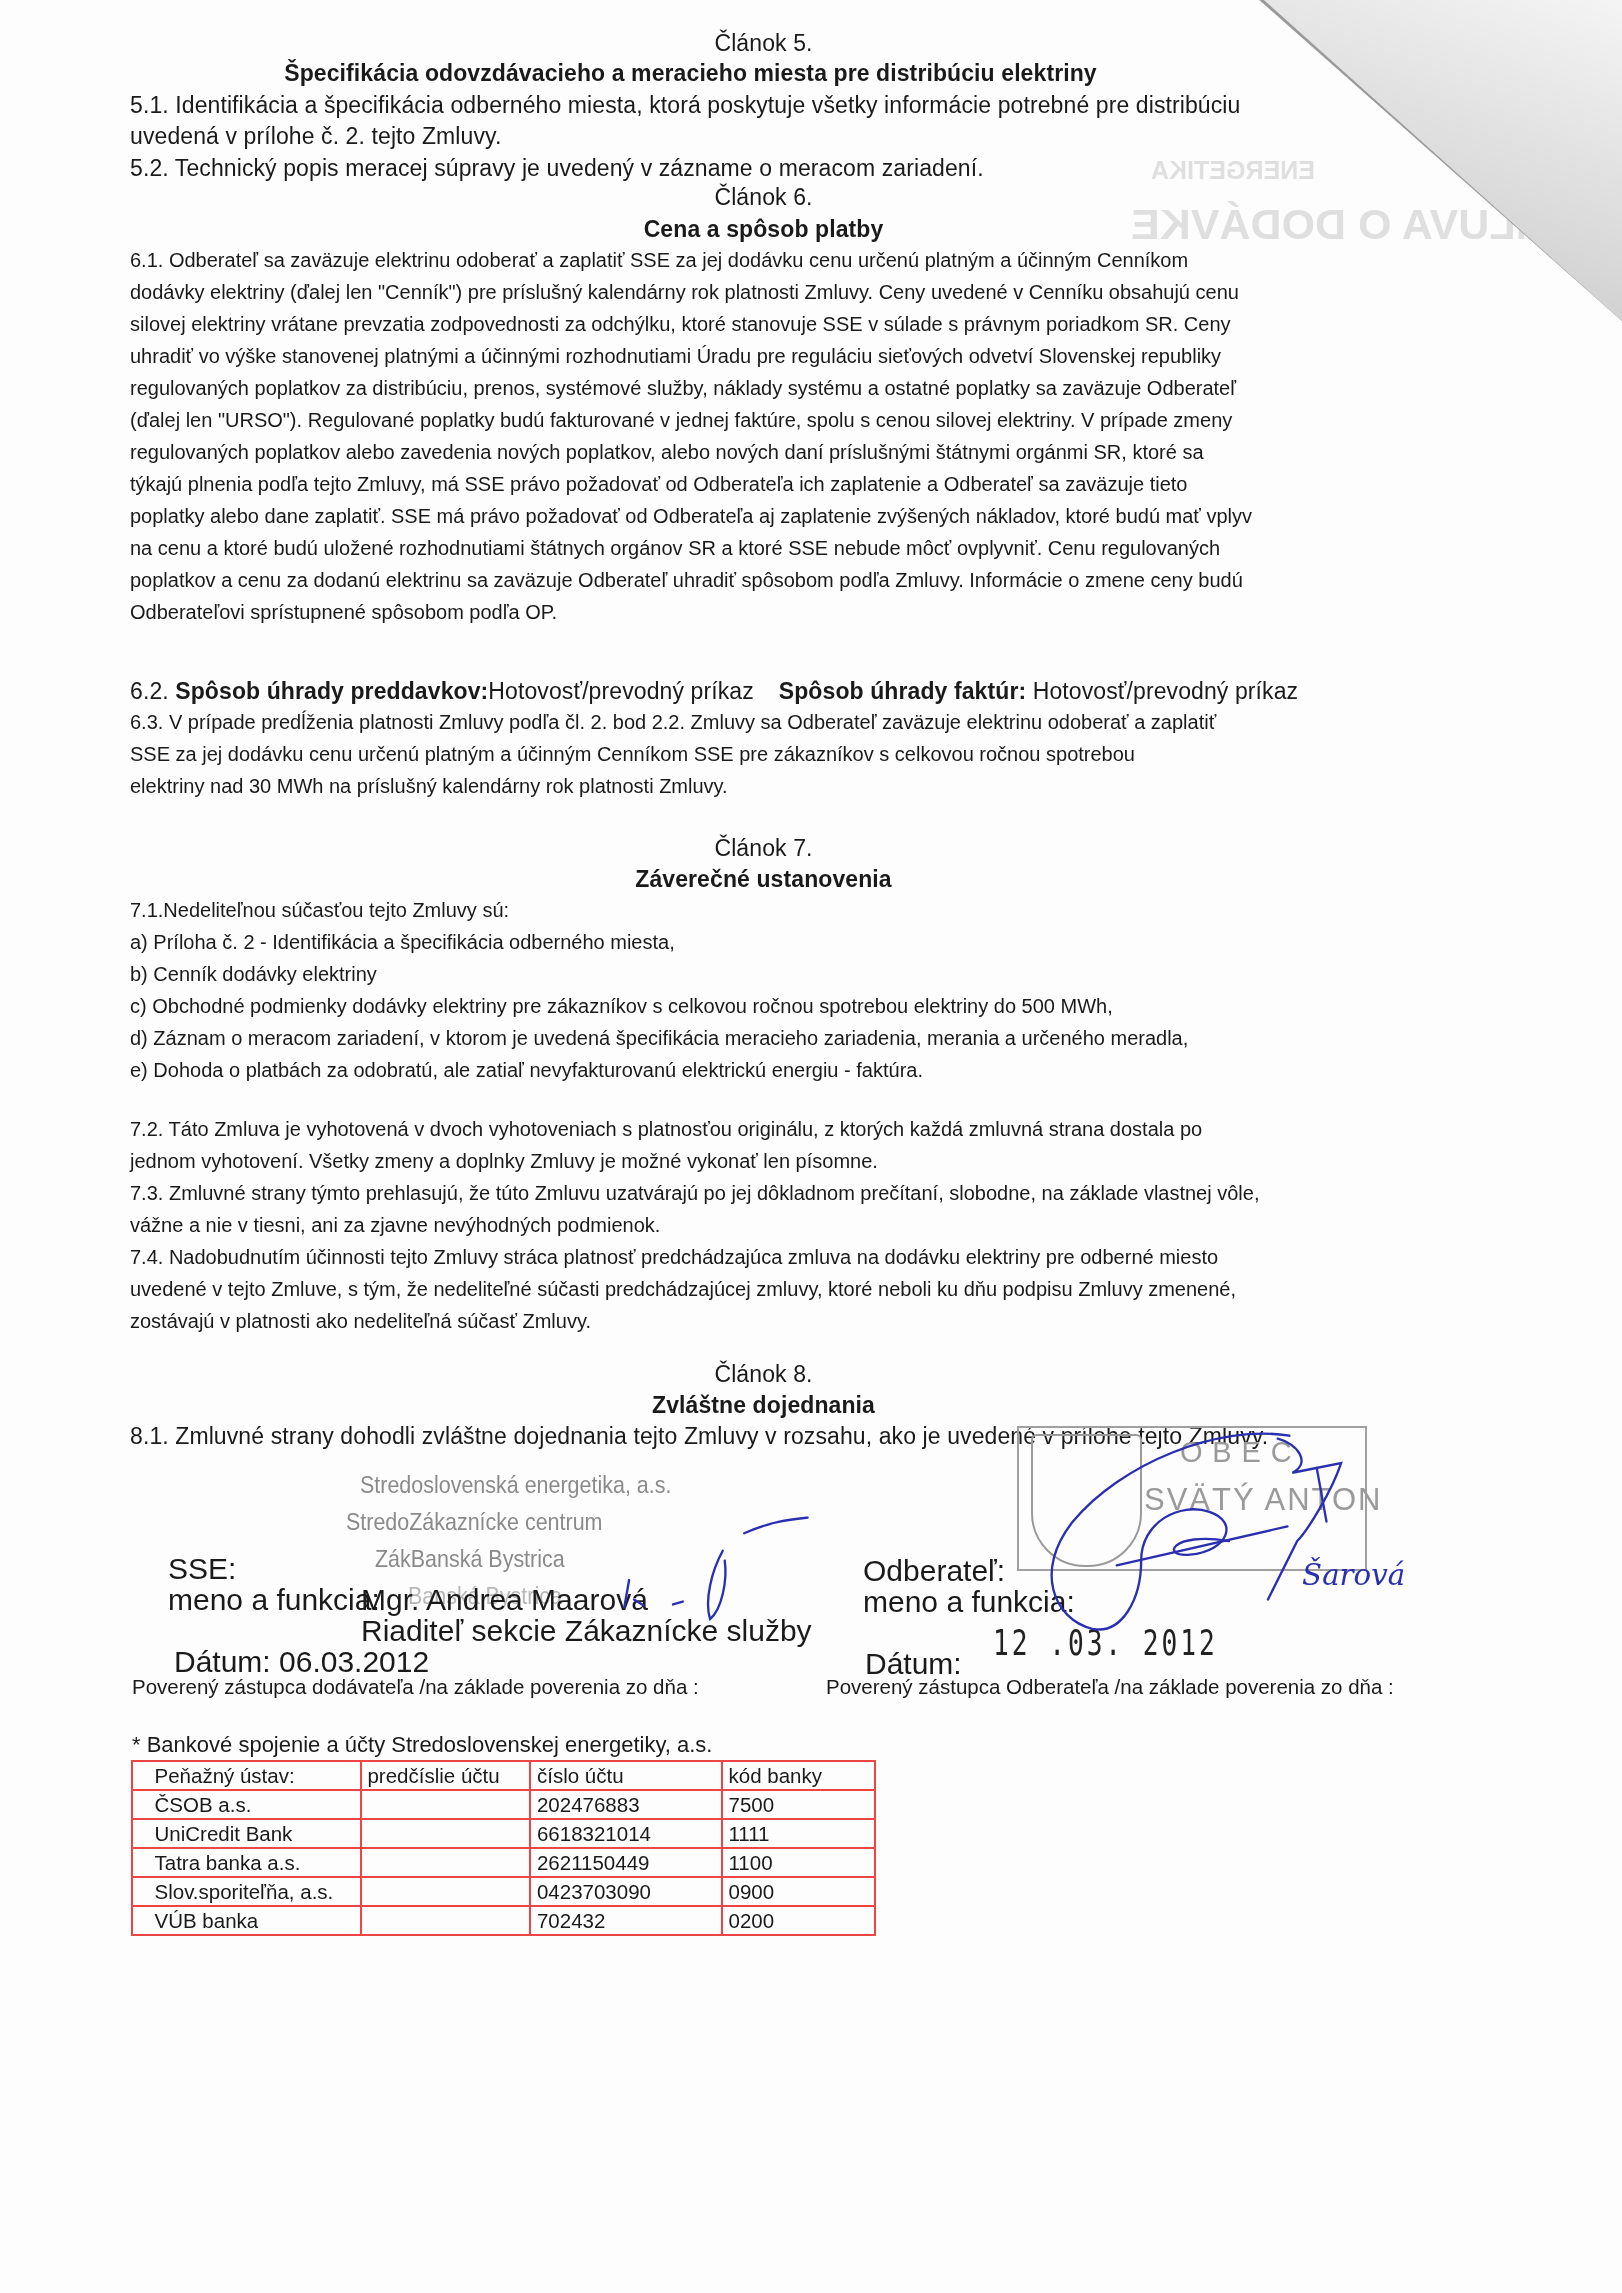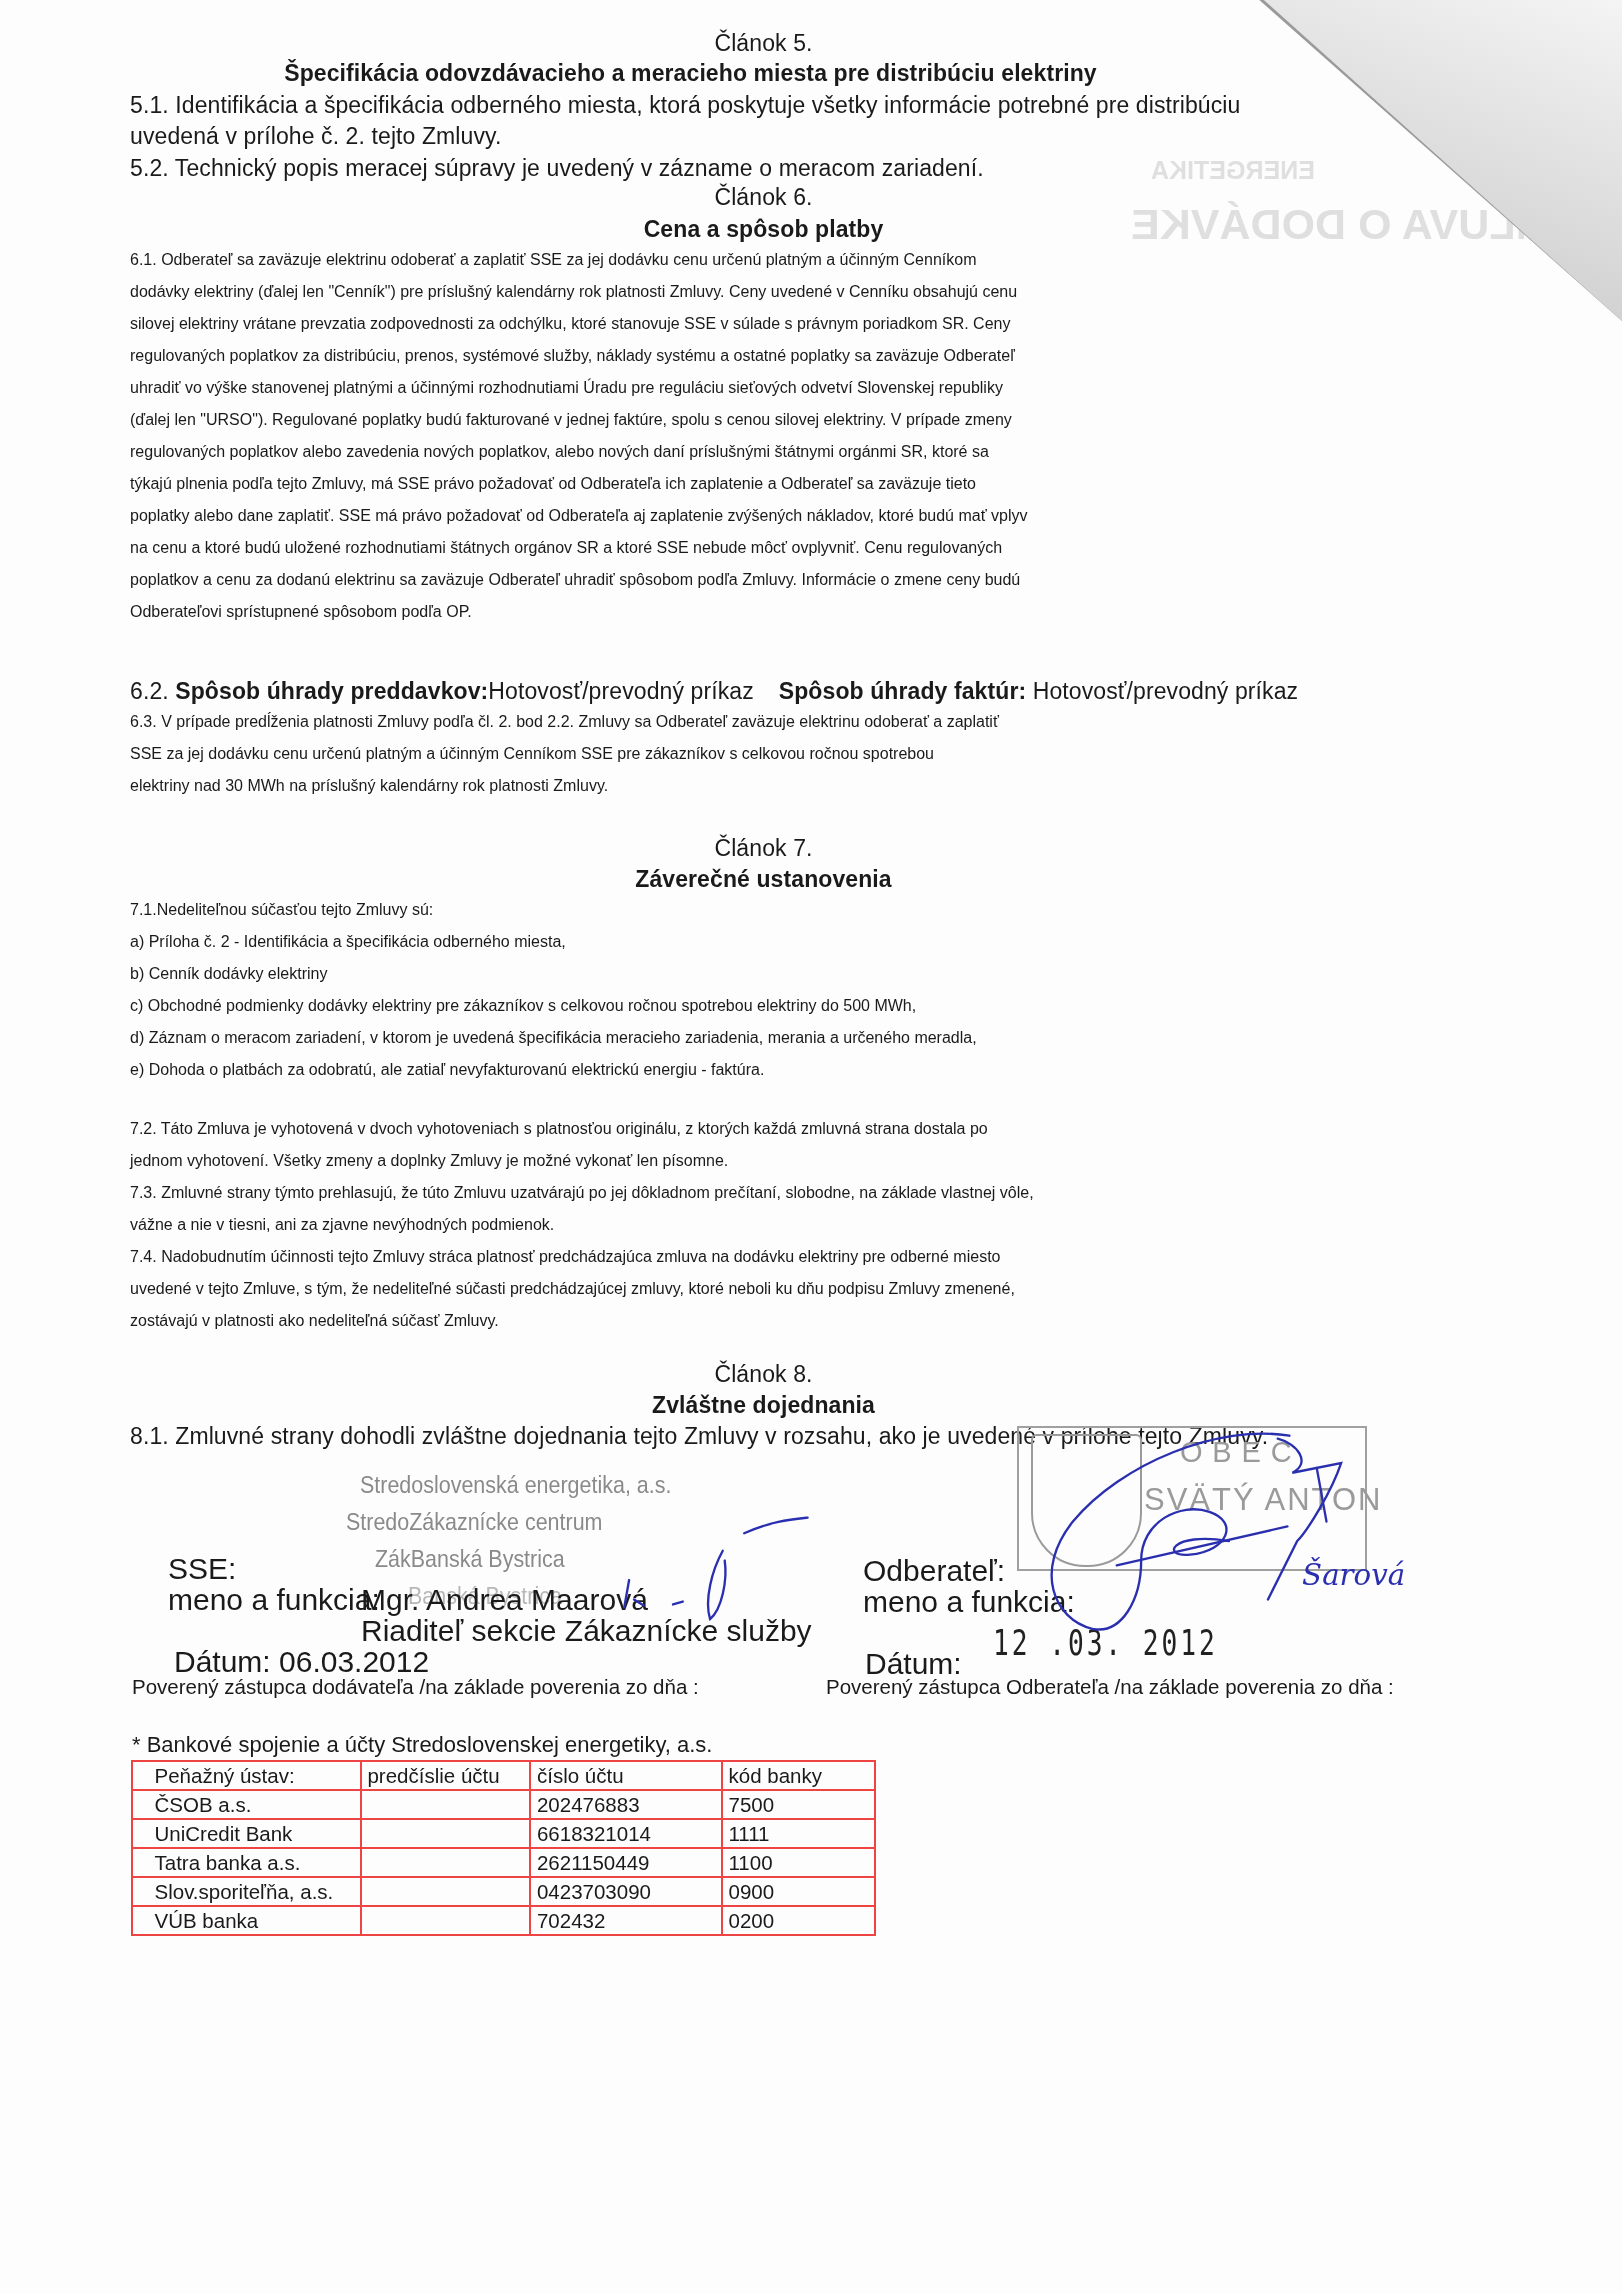--- a/index.html
+++ b/index.html
@@ -9,21 +9,21 @@
     font-family: "Liberation Sans", sans-serif;
     color: #1a1a1a;
   }
   .page { position: absolute; inset: 0; background: #fdfdfd; }
   .ln {
     position: absolute; left: 130px; white-space: nowrap;
     font-size: 23px; line-height: 32px; letter-spacing: 0.1px;
   }
   .ctr { left: 0; width: 1527px; text-align: center; }
   .b { font-weight: bold; }
-  .para { position: absolute; left: 130px; width: 1385px; font-size: 16px; line-height: 32px; }
+  .para { position: absolute; left: 130px; width: 1385px; font-size: 20px; line-height: 32px; }
   .para div { white-space: nowrap; }
 
   
   .fold {
     position: absolute; right: 0; top: 0; width: 449px; height: 322px;
     background: linear-gradient(200deg, #f4f4f4 0%, #d8d8d8 55%, #bfbfbf 100%);
     clip-path: polygon(20% 0, 100% 0, 100% 100%);
     box-shadow: -2.9px 2.9px 7.8px rgba(0,0,0,.3);
   }
   .fold-edge {
@@ -75,22 +75,22 @@
   <div class="ln" style="top:89px;">5.1. Identifikácia a  špecifikácia odberného miesta, ktorá poskytuje všetky informácie potrebné pre distribúciu</div>
   <div class="ln" style="top:120px;">uvedená v prílohe č. 2. tejto Zmluvy.</div>
   <div class="ln" style="top:152px;">5.2. Technický popis meracej súpravy je uvedený v zázname o meracom zariadení.</div>
 
   <div class="ln ctr" style="top:181px;">Článok 6.</div>
   <div class="ln ctr b" style="top:213px;">Cena a spôsob platby</div>
   <div class="para" style="top:244px;">
     <div>6.1. Odberateľ sa zaväzuje elektrinu odoberať a zaplatiť SSE za jej dodávku cenu určenú platným a účinným Cenníkom</div>
     <div>dodávky elektriny (ďalej len "Cenník") pre príslušný kalendárny rok platnosti Zmluvy. Ceny uvedené v Cenníku obsahujú cenu</div>
     <div>silovej elektriny vrátane prevzatia zodpovednosti za odchýlku, ktoré stanovuje SSE v súlade s právnym poriadkom SR. Ceny</div>
+    <div>uhradiť vo výške stanovenej platnými a účinnými rozhodnutiami  Úradu pre reguláciu sieťových odvetví Slovenskej republiky</div>
     <div>regulovaných poplatkov za distribúciu, prenos, systémové služby, náklady systému a ostatné poplatky sa zaväzuje Odberateľ</div>
-    <div>uhradiť vo výške stanovenej platnými a účinnými rozhodnutiami  Úradu pre reguláciu sieťových odvetví Slovenskej republiky</div>
     <div>(ďalej len "URSO"). Regulované poplatky  budú fakturované v jednej faktúre, spolu s cenou  silovej  elektriny. V prípade zmeny</div>
     <div>regulovaných poplatkov alebo zavedenia nových poplatkov, alebo nových daní príslušnými štátnymi orgánmi SR, ktoré sa</div>
     <div>týkajú plnenia podľa tejto Zmluvy, má SSE právo požadovať od Odberateľa ich zaplatenie a Odberateľ sa zaväzuje tieto</div>
     <div>poplatky alebo dane zaplatiť. SSE má právo požadovať od Odberateľa aj zaplatenie zvýšených nákladov, ktoré budú mať vplyv</div>
     <div>na cenu a ktoré budú uložené rozhodnutiami štátnych orgánov SR a ktoré SSE nebude môcť ovplyvniť.  Cenu regulovaných</div>
     <div>poplatkov a cenu za dodanú elektrinu sa zaväzuje Odberateľ uhradiť spôsobom podľa Zmluvy. Informácie o zmene ceny budú</div>
     <div>Odberateľovi sprístupnené spôsobom podľa OP.</div>
   </div>
 
   <div class="ln" style="top:675px;"><span>6.2. </span><span class="b">Spôsob úhrady preddavkov:</span><span>Hotovosť/prevodný príkaz</span><span style="display:inline-block;width:25px;"></span><span class="b">Spôsob úhrady faktúr:</span><span> Hotovosť/prevodný príkaz</span></div>

